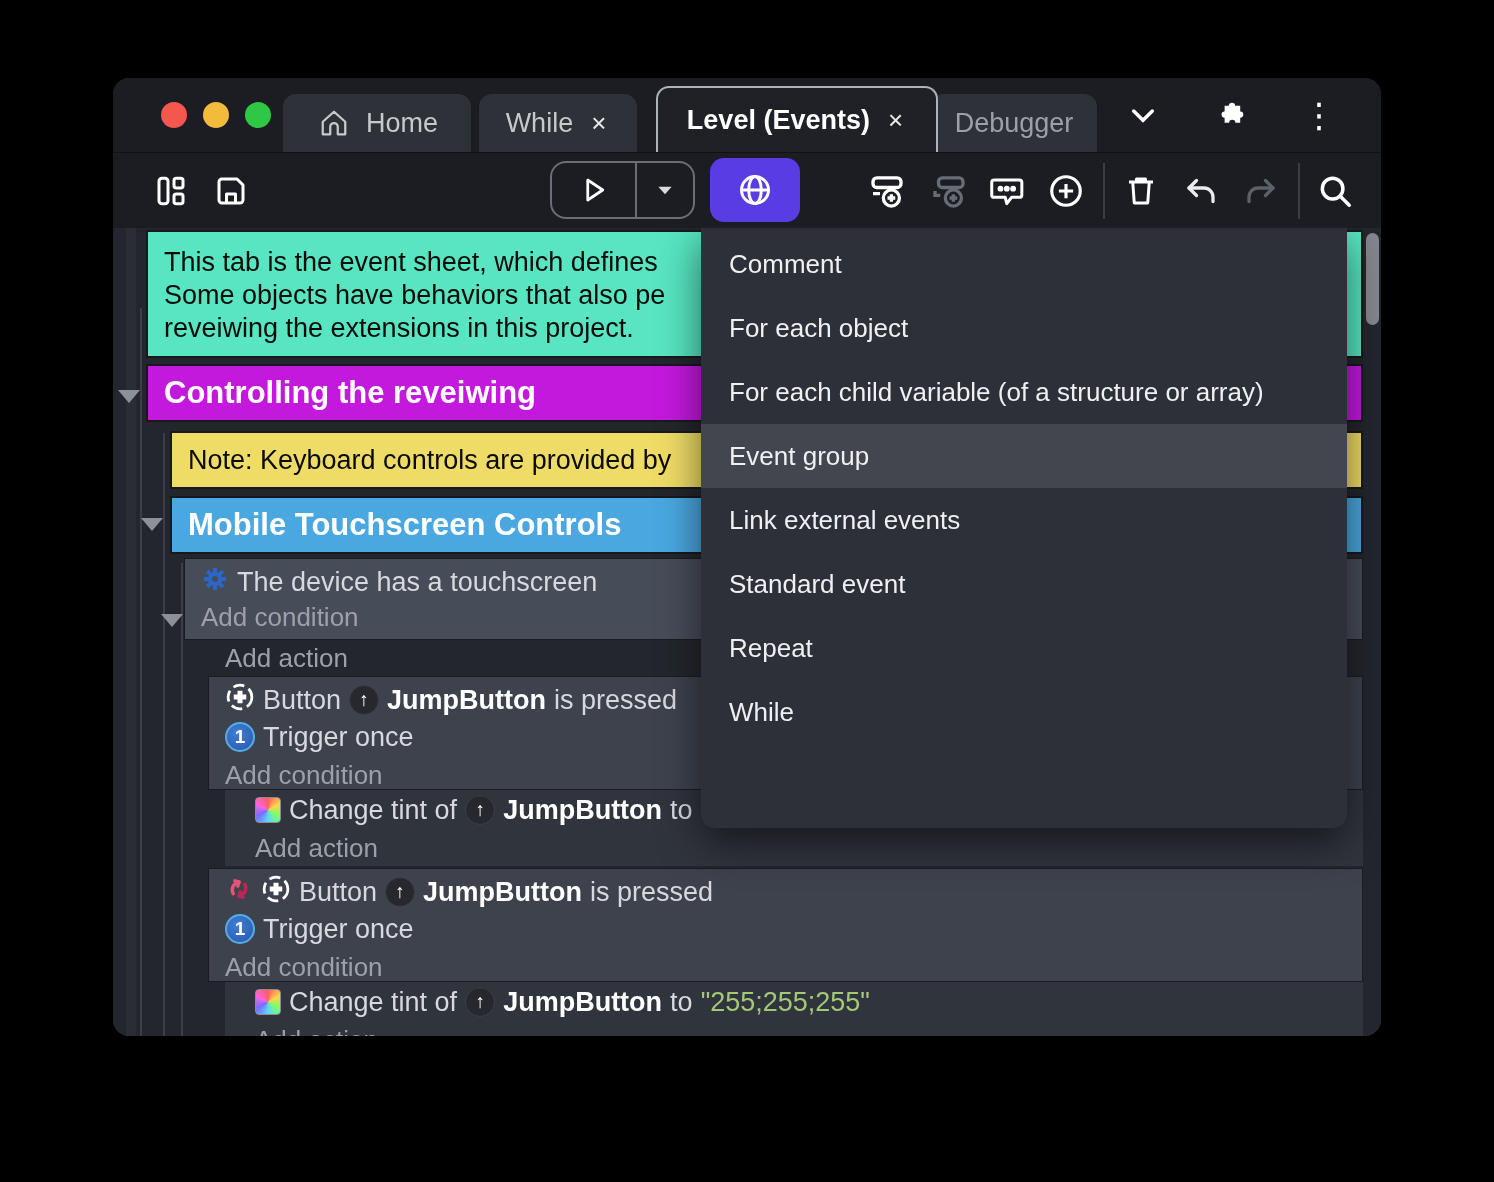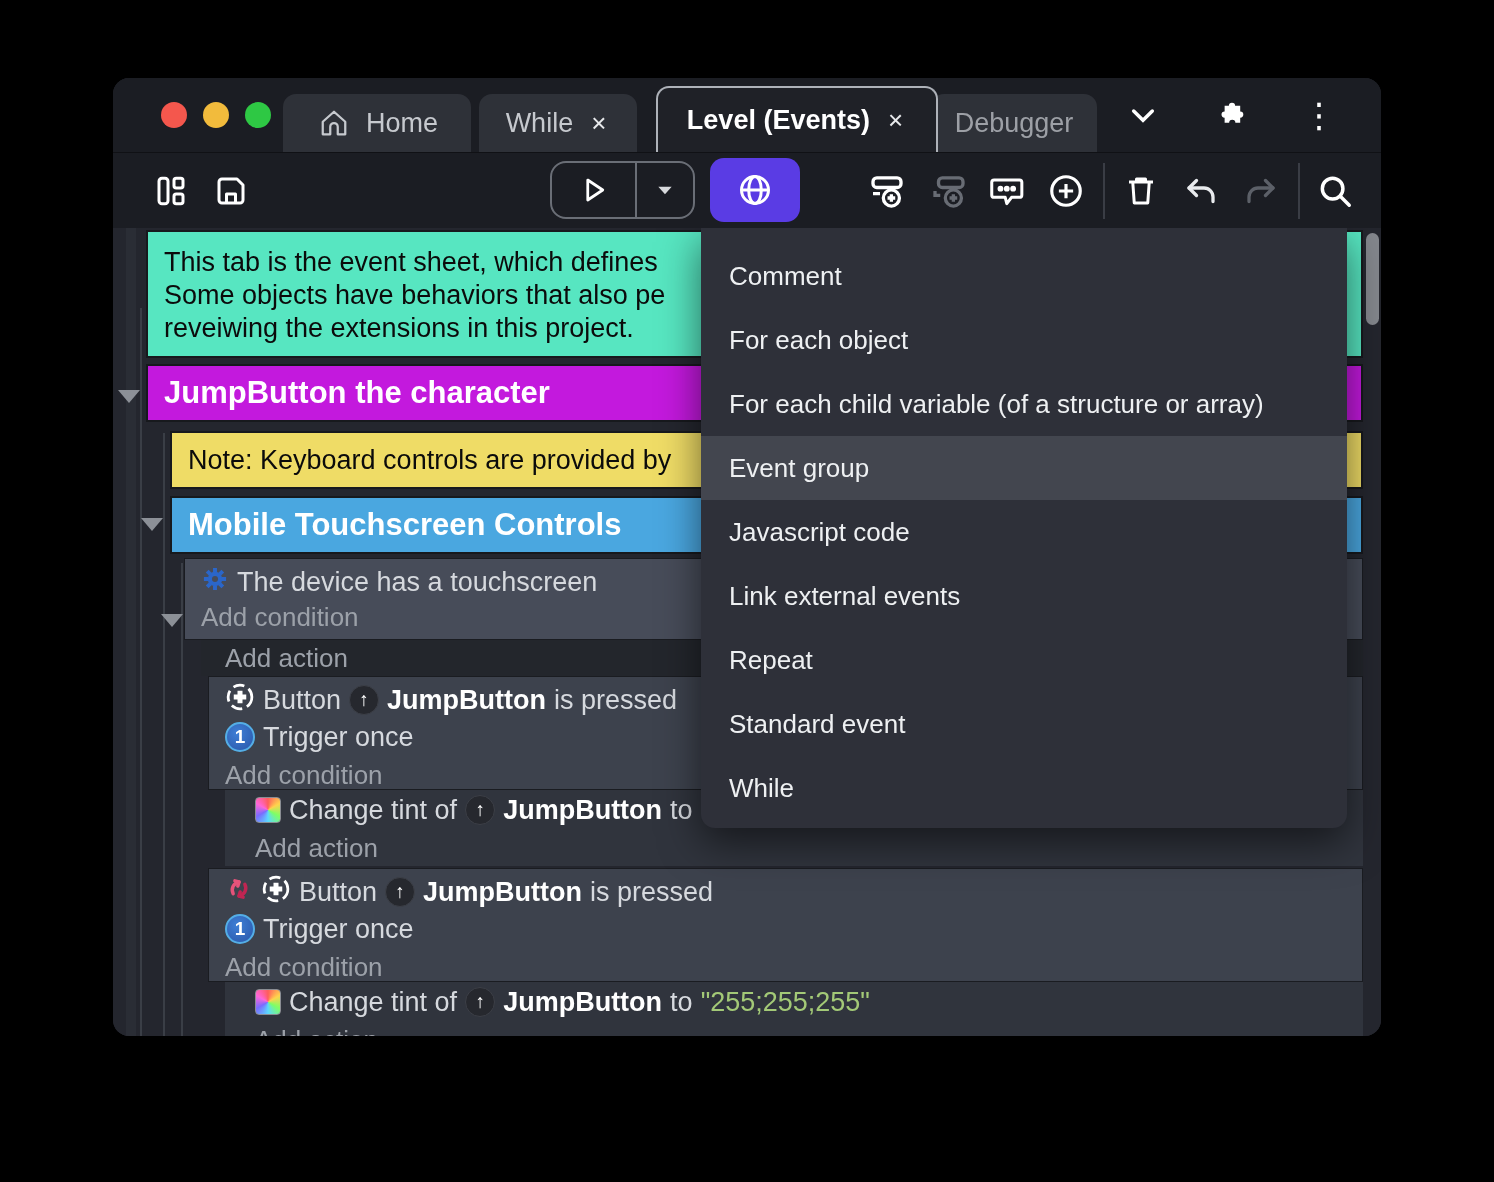--- a/index.html
+++ b/index.html
@@ -85,21 +85,21 @@
     background:radial-gradient(circle at 40% 35%, #3f7fd6, #2a56a8);
     border:2px solid #54aee6; color:#fff; align-items:center; justify-content:center;
     font-size:19px; font-weight:bold; flex:0 0 auto; }
   .tintsq { width:26px; height:26px; border-radius:4px; flex:0 0 auto;
     background:conic-gradient(#ff5c5c,#ffd34d,#7dff66,#5cd8ff,#7a6bff,#ff66d9,#ff5c5c);
     border:1px solid #8a8d93; }
 
   
   .menu { position:absolute; left:588px; top:0; width:646px; height:600px; background:#2e3039;
     border-radius:0 0 14px 14px; box-shadow:0 14px 40px rgba(0,0,0,.55); z-index:10;
-    padding-top:16px; }
+    padding-top:4px; }
   .menu-item { height:64px; display:flex; align-items:center; padding-left:28px;
     color:#eef0f2; font-size:26px; cursor:pointer; }
   .menu-item.hl { background:#43464f; }
 
   .scroll-thumb { position:absolute; left:1253px; top:5px; width:13px; height:92px;
     border-radius:7px; background:#84878d; }
 </style>
 </head>
 <body>
 
@@ -257,21 +257,21 @@
     <div class="caret" style="left:28px; top:290px"></div>
     <div class="caret" style="left:48px; top:386px"></div>
 
     <div class="row comment-teal" style="left:33px; top:2px; width:1217px; height:128px">
       <div>This tab is the event sheet, which defines</div>
       <div>Some objects have behaviors that also pe</div>
       <div>reveiwing the extensions in this project.</div>
     </div>
 
     <div class="row group-hdr group-magenta" style="left:33px; top:136px; width:1217px; height:58px">
-      <span>JumpButton the character</span>
+      <span>Controlling the reveiwing</span>
     </div>
 
     <div class="row note-yellow" style="left:57px; top:203px; width:1193px; height:58px">
       <span>Note: Keyboard controls are provided by</span>
     </div>
 
     <div class="row group-hdr group-blue" style="left:57px; top:268px; width:1193px; height:58px">
       <span>Mobile Touchscreen Controls</span>
     </div>
 
@@ -370,20 +370,19 @@
       <div class="addlink" style="padding-left:30px">Add action</div>
     </div>
 
     <div class="scroll-thumb"></div>
 
     <div class="menu">
       <div class="menu-item">Comment</div>
       <div class="menu-item">For each object</div>
       <div class="menu-item">For each child variable (of a structure or array)</div>
       <div class="menu-item hl">Event group</div>
-      <div class="menu-item">Javascript code</div>
       <div class="menu-item">Link external events</div>
+      <div class="menu-item">Standard event</div>
       <div class="menu-item">Repeat</div>
-      <div class="menu-item">Standard event</div>
       <div class="menu-item">While</div>
     </div>
   </div>
 </div>
 
 </body></html>

